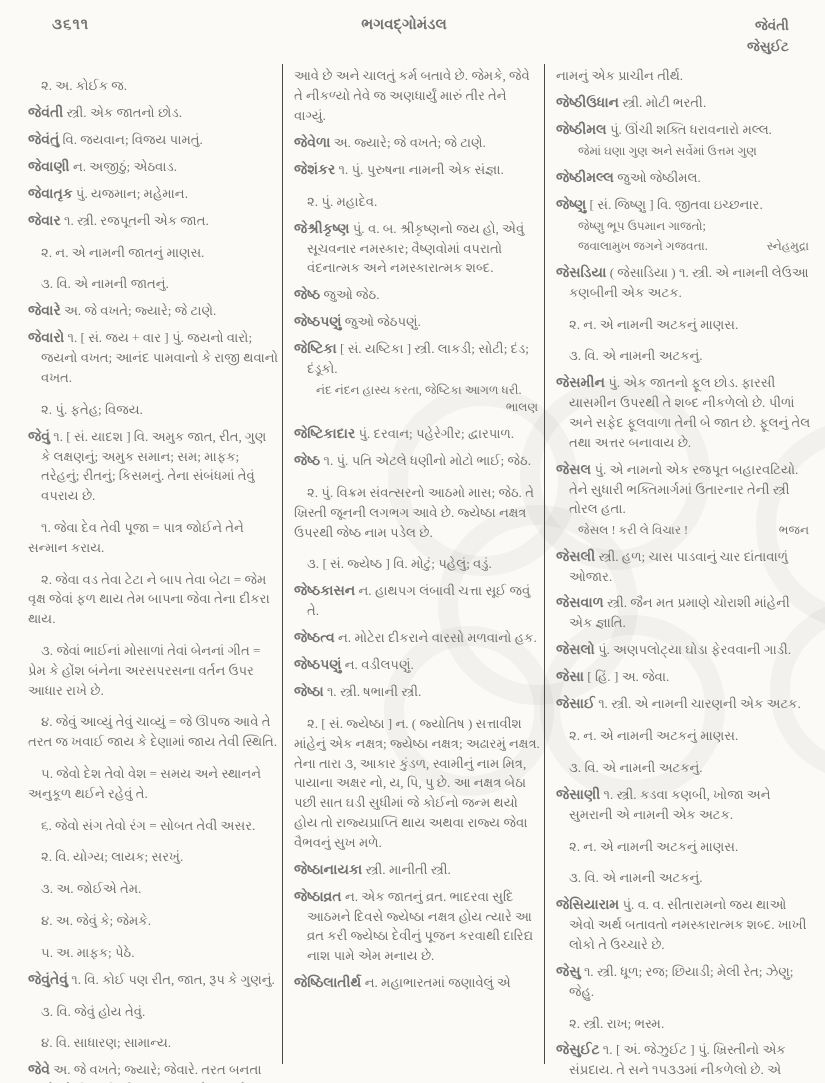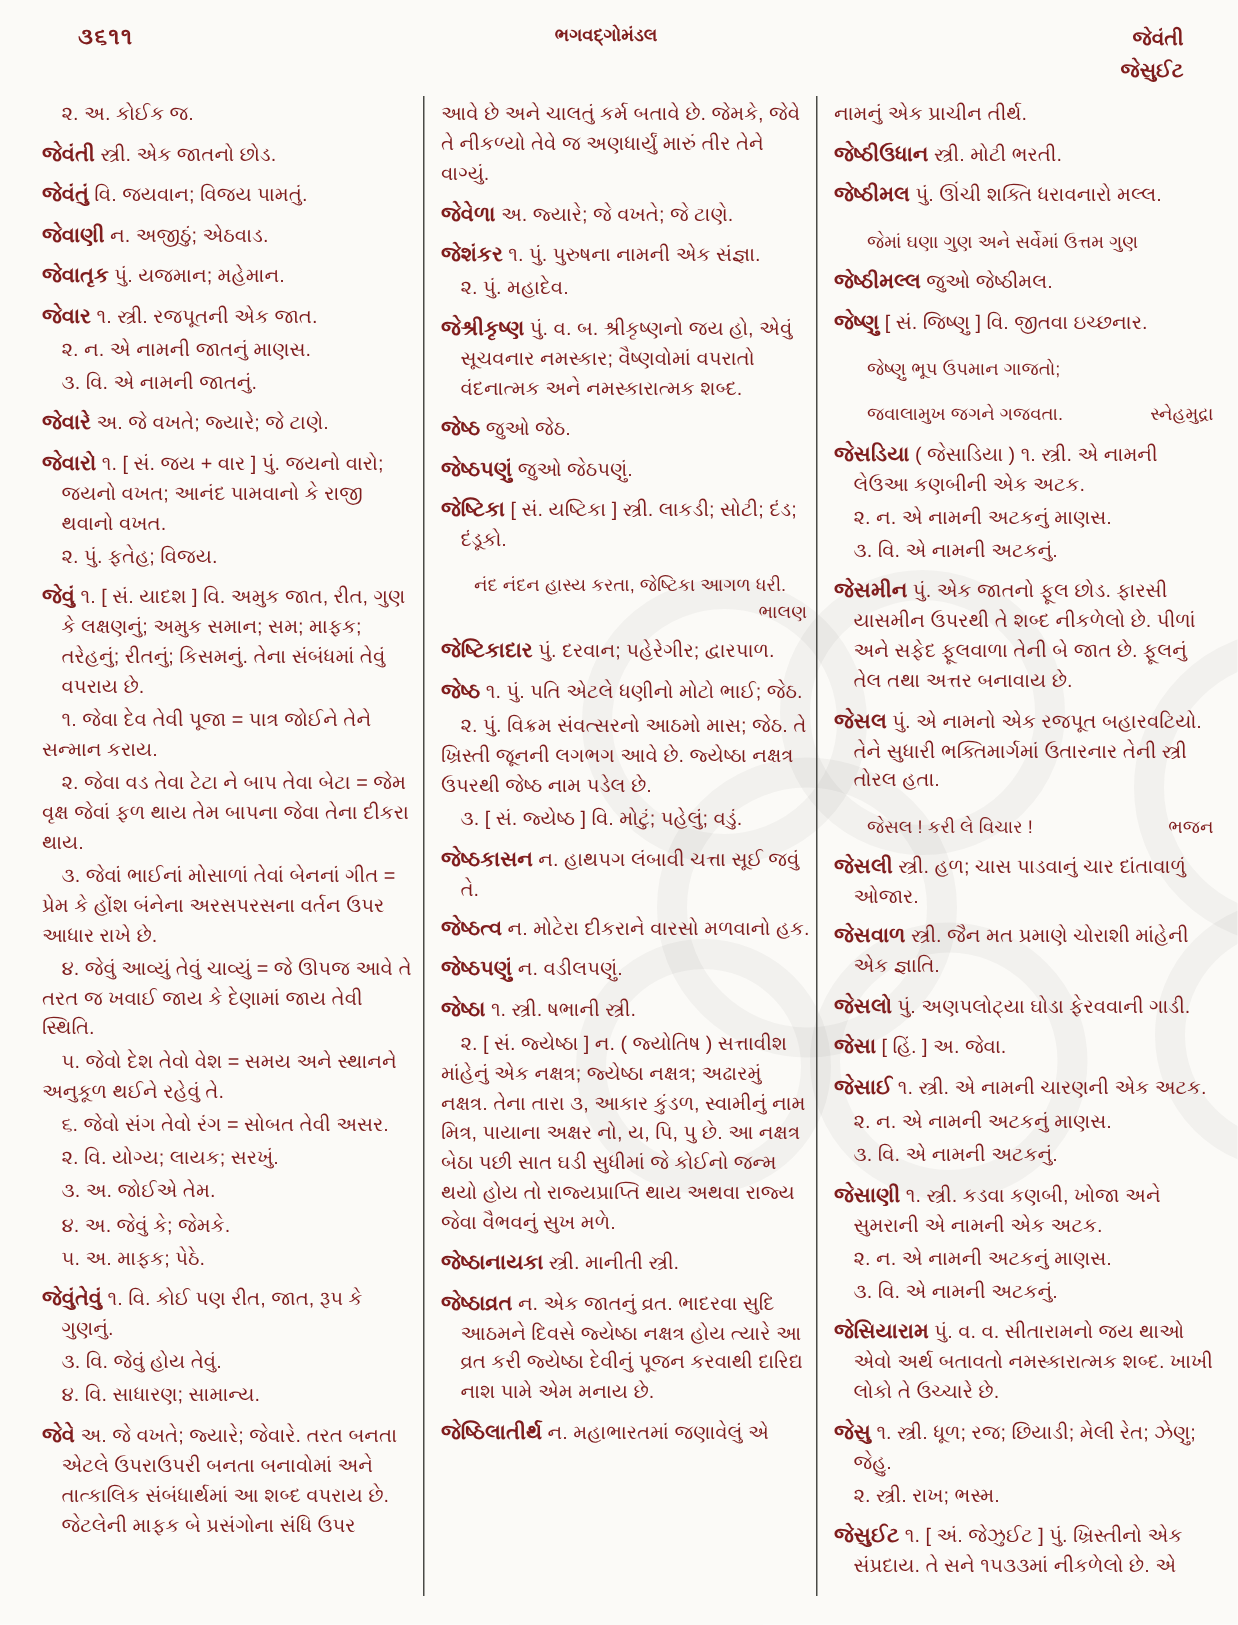--- a/index.html
+++ b/index.html
@@ -1,41 +1,41 @@
 <!DOCTYPE html>
 <html lang="gu"><head>
 <meta charset="utf-8">
 <style>
   html,body{margin:0;padding:0;}
   .page{
     position:relative;
     width:825px;height:1083px;
     background:#fbfaf7;
-    font-family:Liberation Sans, sans-serif;
-    color:#7f1d1d;
+    font-family:Liberation Serif, serif;
+    color:#737373;
     overflow:hidden;
     box-sizing:border-box;
   }
   
   .wm{position:absolute;border-radius:50%;border:20px solid rgba(90,90,85,0.055);z-index:0;}
   .wm1{left:388px;top:386px;width:150px;height:150px;}
   .wm2{left:520px;top:380px;width:150px;height:150px;}
   .wm3{left:438px;top:505px;width:160px;height:160px;}
   .wm4{left:384px;top:626px;width:130px;height:130px;}
   .wm5{left:540px;top:615px;width:145px;height:145px;}
   .wm6{left:756px;top:420px;width:170px;height:170px;}
   .wm7{left:770px;top:600px;width:140px;height:140px;}
 
   .header{
     position:relative;z-index:1;
     display:flex;justify-content:space-between;align-items:flex-start;
     padding:16px 36px 0 52px;
   }
   .pageno{font-size:15px;font-weight:bold;letter-spacing:1px;}
-  .booktitle{font-size:12px;font-weight:bold;transform:translateX(-14px);text-align:right;}
+  .booktitle{font-size:15px;font-weight:bold;transform:translateX(-14px);text-align:right;}
   .guide{ text-align:right;font-size:13.5px;font-weight:bold;line-height:1.55;}
   .guide div{white-space:nowrap;}
 
   .body{
     position:relative;z-index:1;
     display:flex;
     padding:6px 6px 0 28px;
     height:1006px;
     box-sizing:border-box;
   }
@@ -46,27 +46,27 @@
     text-align:left;
   }
   .col-1{width:250px;}
   .col-2{width:257px;padding-left:11px;}
   .col-3{width:266px;padding-left:11px;}
   .divider{width:1px;background:#4a4a46;margin-left:4px;}
 
   .para{margin:2.5px 0;}
   .entry{margin-top:6px;padding-left:13px;text-indent:-13px;}
   .head{font-weight:bold;font-size:14px;}
-  .sense{text-indent:13px;margin-top:2px;}
+  .sense{text-indent:13px;margin-top:12px;}
   .plain{text-indent:0;}
   .quote{
     display:flex;flex-wrap:wrap;
     padding-left:22px;padding-right:2px;
     font-size:12.1px;line-height:1.45;
-    margin-top:13px;
+    margin-top:3px;
   }
   .quote .attrib{margin-left:auto;padding-left:14px;}
 </style>
 </head>
 <body>
 
 <div class="page">
   <div class="wm wm1"></div>
   <div class="wm wm2"></div>
   <div class="wm wm3"></div>

